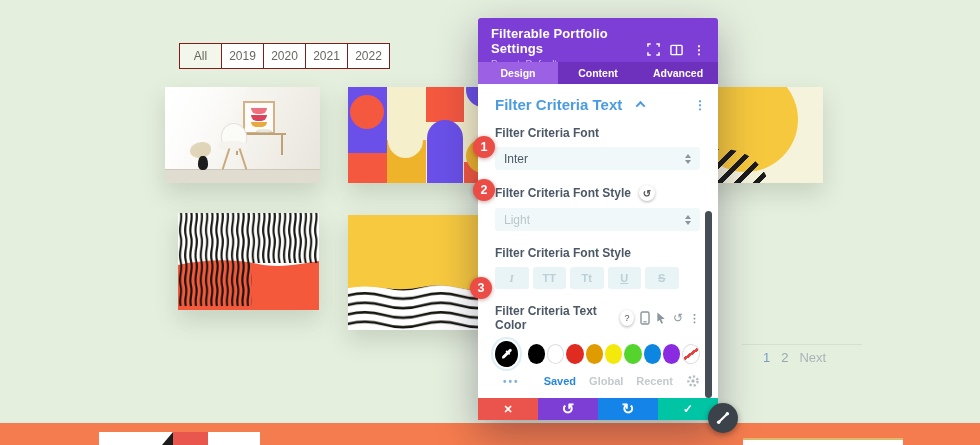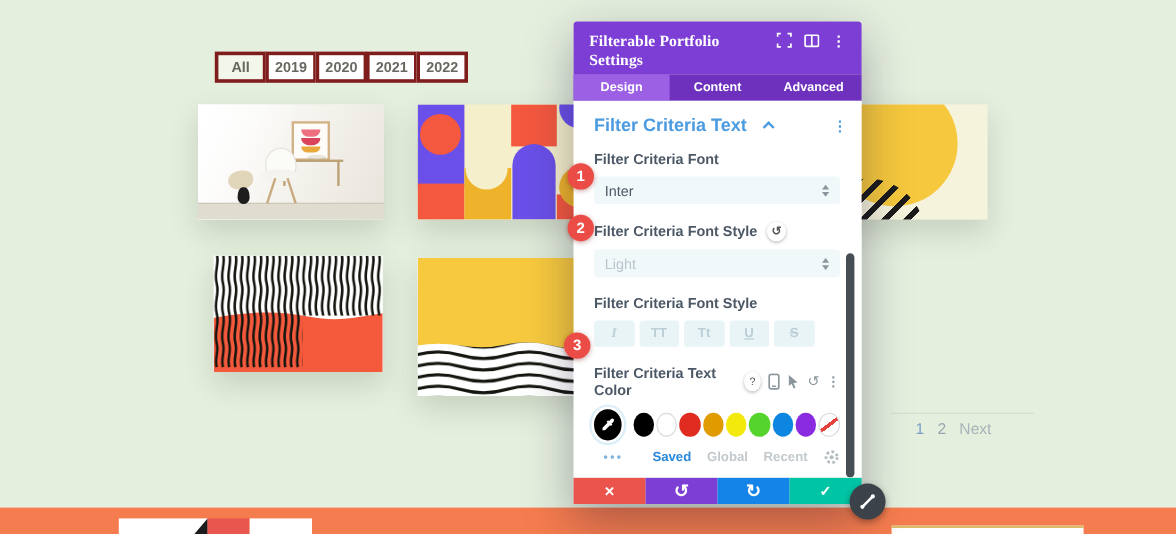--- a/index.html
+++ b/index.html
@@ -2,22 +2,22 @@
 <html><head>
 <meta charset="utf-8">
 <style>
   * { margin:0; padding:0; box-sizing:border-box; }
   html,body { width:980px; height:445px; }
   body { background:#e5efde; font-family:"Liberation Sans", sans-serif; position:relative; overflow:hidden; }
   .abs { position:absolute; }
 
   
   .filters { left:180px; top:43px; display:flex; }
-  .ftab { width:43px; height:26px; background:#fff; border:3px solid #7f1d1d; margin-left:-1px;
-          display:flex; align-items:center; justify-content:center; font-size:12px; color:#66695f; cursor:pointer;font-weight:bold; }
+  .ftab { width:43px; height:26px; background:#fff; border:1px solid #7f1d1d; margin-left:-1px;
+          display:flex; align-items:center; justify-content:center; font-size:12px; color:#66695f; cursor:pointer; }
   .ftab.active { background:#f3f6ea; }
 
   
   .thumb { position:absolute; overflow:hidden; box-shadow:0 10px 22px rgba(60,70,50,.18); background:#fff; }
   .t1 { left:165px; top:87px; width:155px; height:96px; background:linear-gradient(115deg,#ffffff 0%,#f4f2ec 55%,#e7e4dc 100%); }
   .t1 .beam { position:absolute; left:-12%; top:0; width:55%; height:100%; background:linear-gradient(100deg,rgba(255,255,255,.95),rgba(255,255,255,0)); transform:skewX(-18deg); }
   .t1 .floor { position:absolute; bottom:0; width:100%; height:15%; background:#e0dccf; border-top:1px solid #cdc8ba; }
   .t1 .frame { position:absolute; left:50%; top:15%; width:21%; height:34%; background:#fdfcf8; border:2px solid #d2b286; display:flex; flex-direction:column; align-items:center; justify-content:center; gap:1px; }
   .t1 .frame i { display:block; width:58%; height:20%; }
   .t1 .fa { background:#ee6f80; border-radius:0 0 60px 60px; }
@@ -53,21 +53,21 @@
   .bottombar > div { position:absolute; }
   .bb1 { left:99px; top:9px; width:74px; height:13px; background:#fff; }
   .bbtri { left:162px; top:9px; width:0; height:0; border-left:11px solid transparent; border-bottom:13px solid #1c1c1c; }
   .bbred { left:173px; top:9px; width:35px; height:13px; background:#e8564e; }
   .bb2 { left:208px; top:9px; width:52px; height:13px; background:#fff; }
   .bb3 { left:743px; top:15px; width:160px; height:7px; background:#fff; border-top:2px solid #ddbb6a; }
 
   
   .panel { left:478px; top:18px; width:240px; height:402px; border-radius:3px 3px 0 0; box-shadow:0 14px 40px rgba(25,20,50,.35); z-index:10; display:flex; flex-direction:column; }
   .p-header { background:#7d3ed6; border-radius:3px 3px 0 0; padding:8px 13px 6px; height:44px; }
-  .p-title-row { display:flex; align-items:flex-start;font-family:Liberation Serif, serif; }
+  .p-title-row { display:flex; align-items:flex-end; }
   .p-title { color:#fff; font-size:13px; font-weight:700; flex:1; letter-spacing:.1px; }
   .hicons { display:flex; gap:10px; align-items:center; margin-top:1px; }
   .hicon { cursor:pointer; display:flex; align-items:center; }
   .hmenu { color:#fff; font-size:12px; font-weight:700; line-height:1; cursor:pointer; }
   .p-preset { color:#cdb4ef; font-size:10px; margin-top:3px; cursor:pointer; }
   .p-tabs { display:flex; height:22px; background:#6e31bd; }
   .p-tab { flex:1; display:flex; align-items:center; justify-content:center; color:#fff; font-size:10.5px; font-weight:700; cursor:pointer; }
   .p-tab.active { background:#9c60e4; }
   .p-body { background:#fff; flex:1; overflow:hidden; padding:12px 18px 16px 17px; position:relative; }
 

